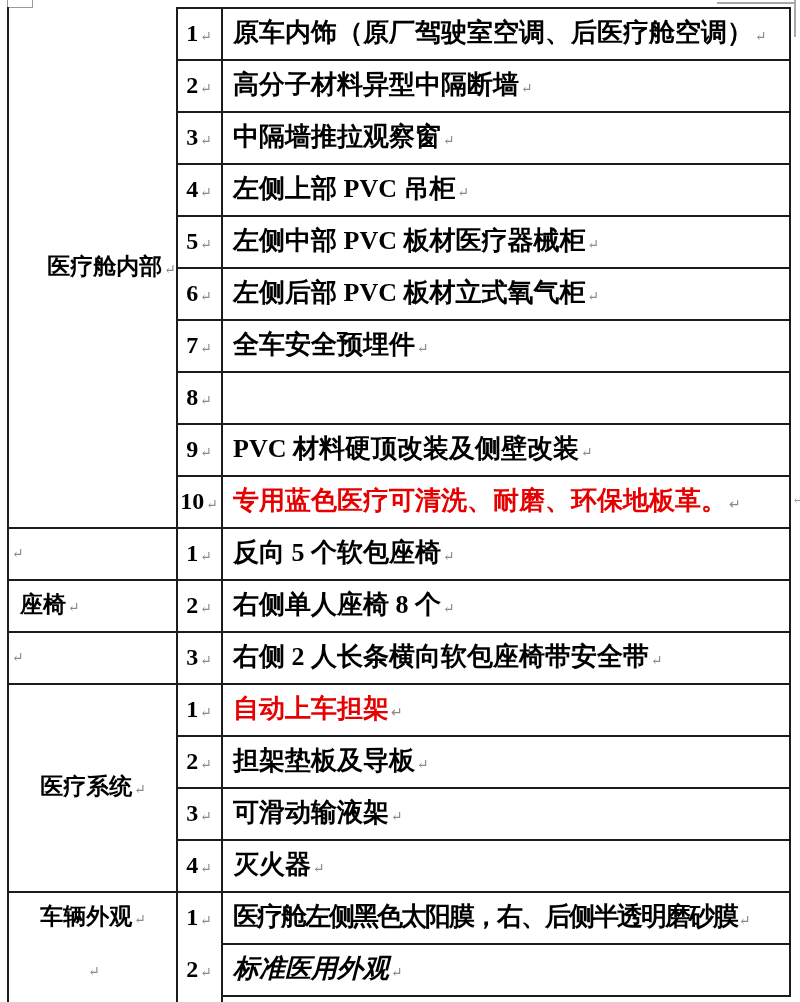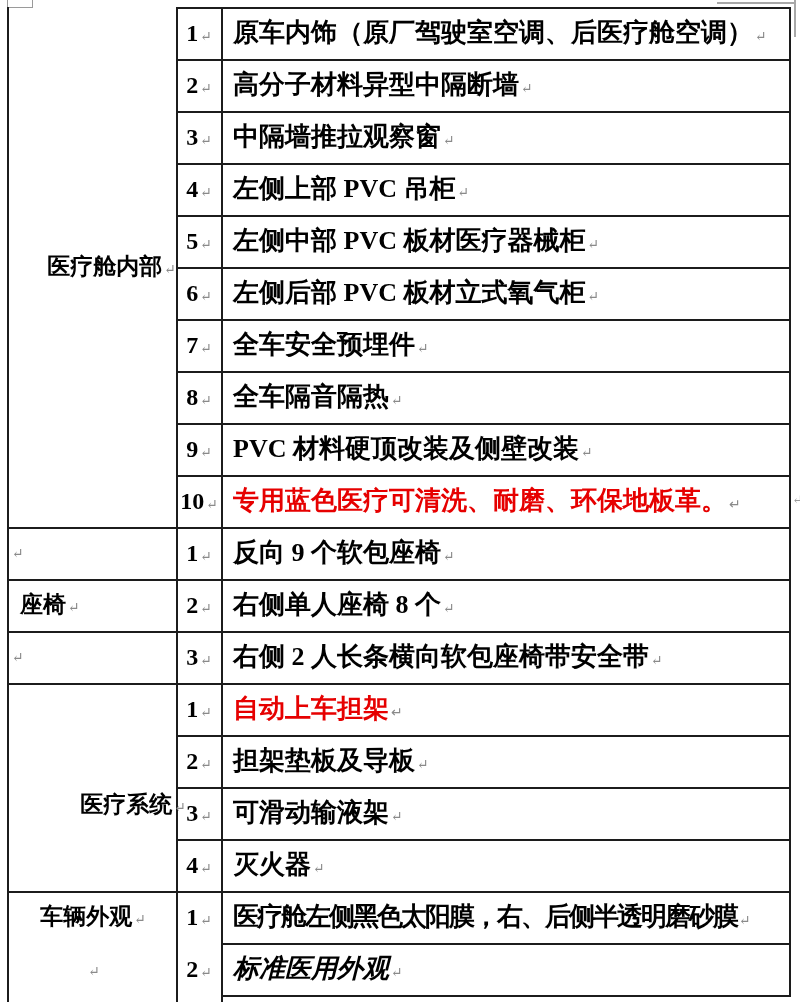--- a/index.html
+++ b/index.html
@@ -66,21 +66,21 @@
   </div>
   <div class="txt pilonly" style="top:536px;">
     <span class="pil">↵</span>
   </div>
   <div class="txt cat-left" style="top:588px;">
     <span>座椅</span><span class="pil">↵</span>
   </div>
   <div class="txt pilonly" style="top:640px;">
     <span class="pil">↵</span>
   </div>
-  <div class="txt cat" style="top:788px;margin-left:40px;">
+  <div class="txt cat" style="top:770px;">
     <span>医疗系统</span><span class="pil">↵</span>
   </div>
   <div class="txt cat" style="top:900px;">
     <span>车辆外观</span><span class="pil">↵</span>
   </div>
   <div class="txt cat" style="top:952px;">
     <span class="pil">↵</span>
   </div>
 
   <div class="txt num" style="top:16px;"><span>1</span><span class="pil">↵</span></div>
@@ -103,24 +103,23 @@
   <div class="txt num" style="top:900px;"><span>1</span><span class="pil">↵</span></div>
   <div class="txt num" style="top:952px;"><span>2</span><span class="pil">↵</span></div>
 
   <div class="txt item" style="top:16px;"><span>原车内饰（原厂驾驶室空调、后医疗舱空调）</span><span class="pil">↵</span></div>
   <div class="txt item" style="top:68px;"><span>高分子材料异型中隔断墙</span><span class="pil">↵</span></div>
   <div class="txt item" style="top:120px;"><span>中隔墙推拉观察窗</span><span class="pil">↵</span></div>
   <div class="txt item" style="top:224px;"><span>左侧中部 PVC 板材医疗器械柜</span><span class="pil">↵</span></div>
   <div class="txt item" style="top:172px;"><span>左侧上部 PVC 吊柜</span><span class="pil">↵</span></div>
   <div class="txt item" style="top:276px;"><span>左侧后部 PVC 板材立式氧气柜</span><span class="pil">↵</span></div>
   <div class="txt item" style="top:328px;"><span>全车安全预埋件</span><span class="pil">↵</span></div>
-  <div class="txt item" style="top:380px;"><span>全车隔音隔热</span><span class="pil">↵</span></div>
   <div class="txt item" style="top:432px;"><span>PVC 材料硬顶改装及侧壁改装</span><span class="pil">↵</span></div>
   <div class="txt item red" style="top:484px;"><span>专用蓝色医疗可清洗、耐磨、环保地板革。</span><span class="pil">↵</span></div>
-  <div class="txt item" style="top:536px;"><span>反向 9 个软包座椅</span><span class="pil">↵</span></div>
+  <div class="txt item" style="top:536px;"><span>反向 5 个软包座椅</span><span class="pil">↵</span></div>
   <div class="txt item" style="top:588px;"><span>右侧单人座椅 8 个</span><span class="pil">↵</span></div>
   <div class="txt item" style="top:640px;"><span>右侧 2 人长条横向软包座椅带安全带</span><span class="pil">↵</span></div>
   <div class="txt item red" style="top:692px;"><span>自动上车担架</span><span class="pil">↵</span></div>
   <div class="txt item" style="top:744px;"><span>担架垫板及导板</span><span class="pil">↵</span></div>
   <div class="txt item" style="top:796px;"><span>可滑动输液架</span><span class="pil">↵</span></div>
   <div class="txt item" style="top:848px;"><span>灭火器</span><span class="pil">↵</span></div>
   <div class="txt item tight" style="top:900px;"><span>医疗舱左侧黑色太阳膜，右、后侧半透明磨砂膜</span><span class="pil">↵</span></div>
   <div class="txt item" style="top:952px;font-style:italic;"><span>标准医用外观</span><span class="pil">↵</span></div>
 
   <div class="outmark">↵</div>

